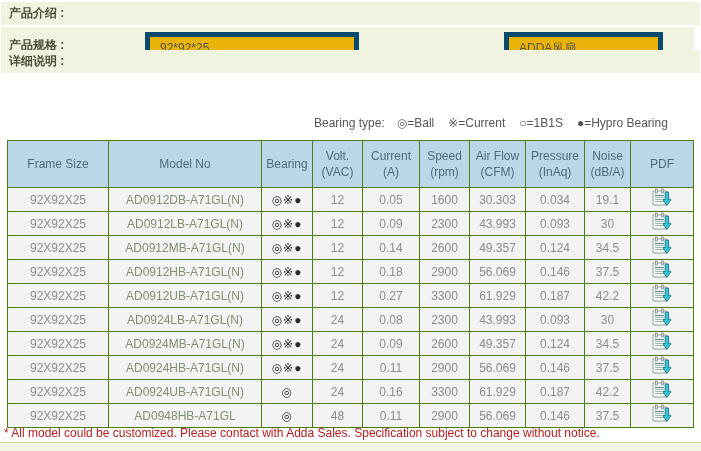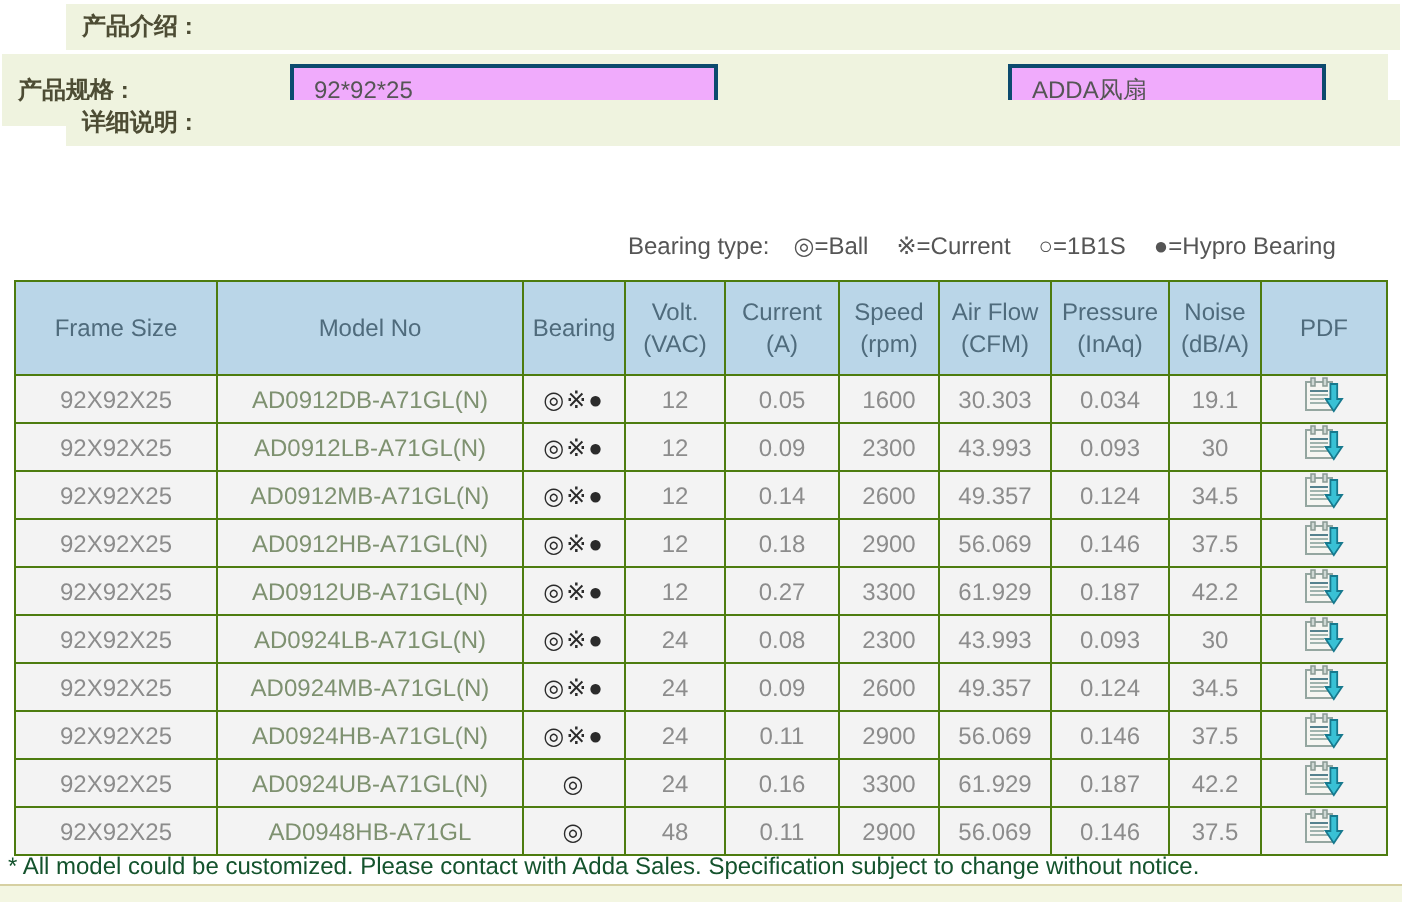--- a/index.html
+++ b/index.html
@@ -7,37 +7,37 @@
   body {
     position: relative;
     background: #ffffff;
     font-family: "Liberation Sans", "DejaVu Sans", sans-serif;
     overflow: hidden;
   }
   .bar {
     position: absolute; left: 1px; right: 1px; height: 23px;
     background: #eff3df;
     line-height: 23px; padding-left: 8px;
-    font-size: 12px; font-weight: bold; color: #4d4c34; margin-left: 32px;
+    font-size: 12px; font-weight: bold; color: #4d4c34;
   }
   .bar-intro { top: 2px; }
   .bar-detail { top: 50px; }
   .form-row {
     position: absolute; top: 27px; left: 1px; right: 7px; height: 36px;
     background: #eff3df; font-size: 12px;
   }
   .flabel {
     position: absolute; top: 0; line-height: 36px;
     font-weight: bold; color: #4d4c34;
   }
   .flabel-spec { left: 8px; }
   .flabel-brand { left: 364px; }
   .ibox {
     position: absolute; top: 5px; height: 25px;
-    background: #f0abfc; border: 2px solid #0c4a6e;
+    background: #eab308; border: 5px solid #0c4a6e;
     line-height: 23px; padding-left: 10px;
     color: #555555; font-size: 12px;
   }
   .ibox-spec { left: 144px; width: 214px; }
   .ibox-brand { left: 503px; width: 159px; }
   .legend {
     position: absolute; top: 116px; left: 314px;
     font-size: 12px; color: #555555; white-space: nowrap;
   }
   .legend .legend-label { margin-right: 12px; }
@@ -55,21 +55,21 @@
   table.spec td {
     background: #f3f3f3; color: #8c8c8c;
     height: 23px; text-align: center; vertical-align: middle;
     padding: 0; overflow: hidden; white-space: nowrap;
   }
   table.spec td.model { color: #7e9170; }
   table.spec td.bearing { color: #2b2b2b; letter-spacing: 1px; }
   table.spec td.pdfcell a { display: inline-block; cursor: pointer; line-height: 0; }
   .footnote {
     position: absolute; top: 426px; left: 4px;
-    font-size: 12px; color: #14532d; white-space: nowrap;
+    font-size: 12px; color: #b91c1c; white-space: nowrap;
   }
   .bottom-bar {
     position: absolute; left: 0; right: 0; bottom: 0; height: 9px;
     background: #f3f6e2; border-top: 1px solid #d6d0a2;
   }
 </style>
 </head>
 <body>
 
 <div class="bar bar-intro">

